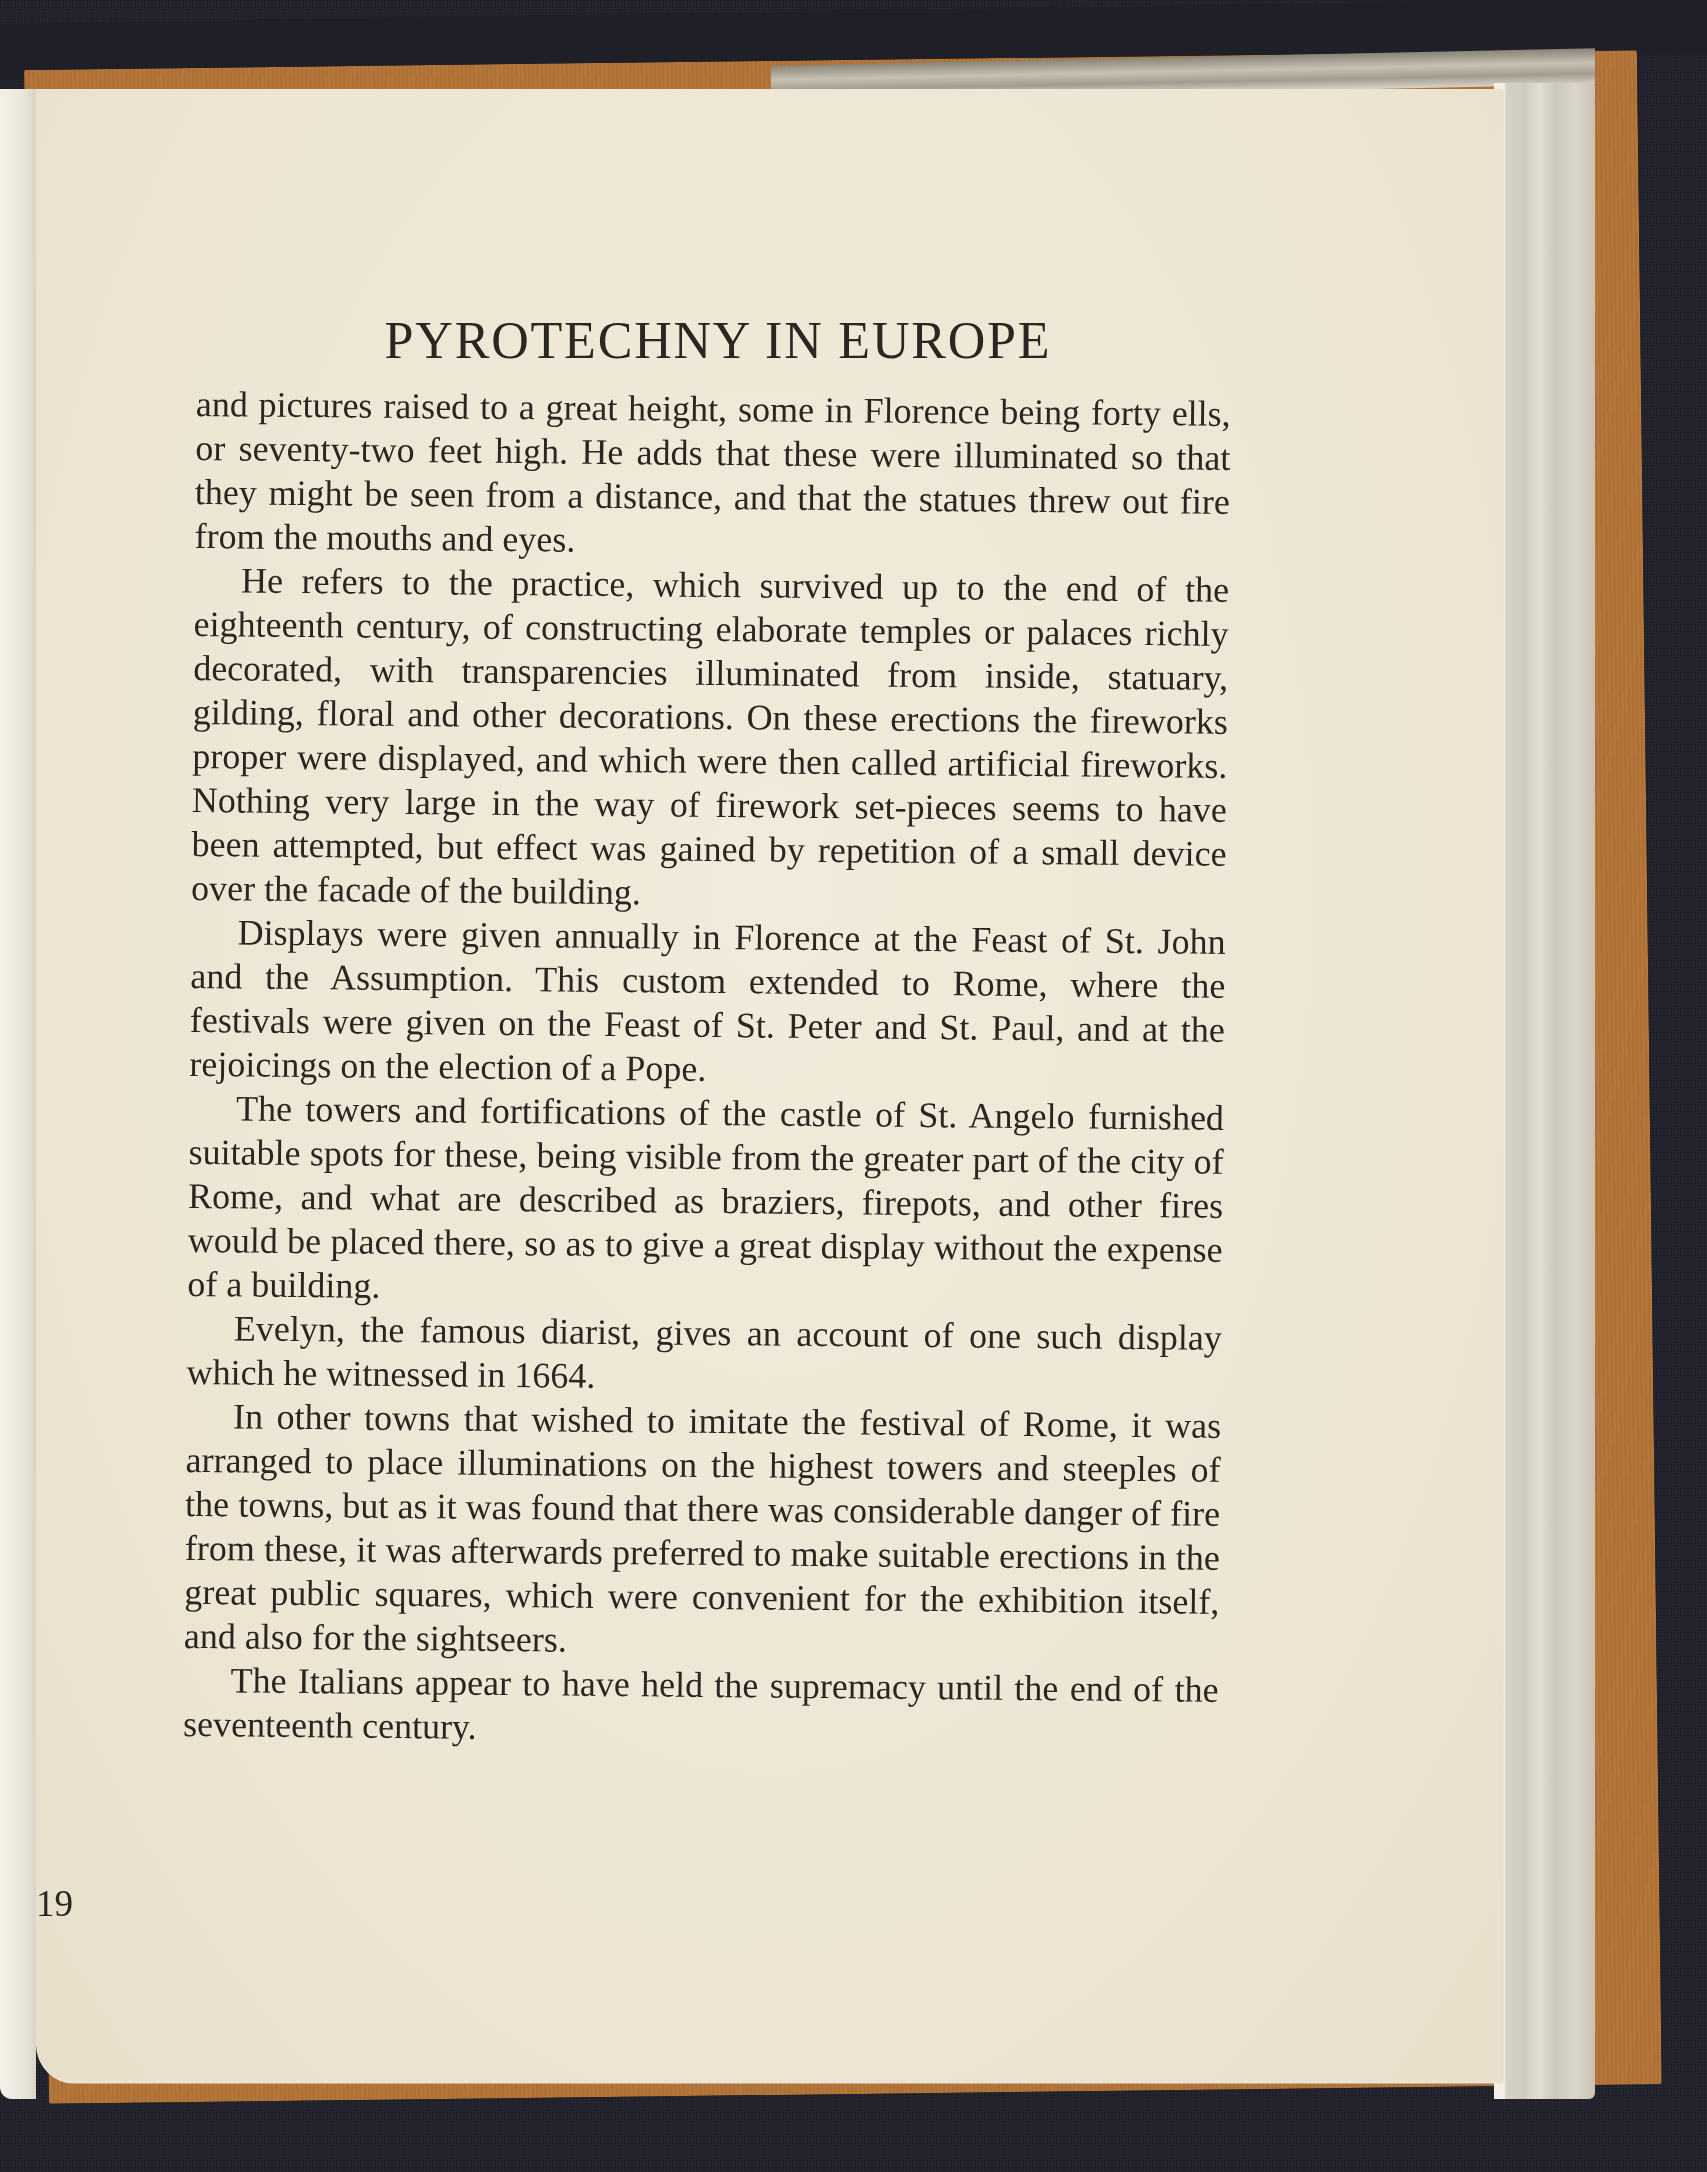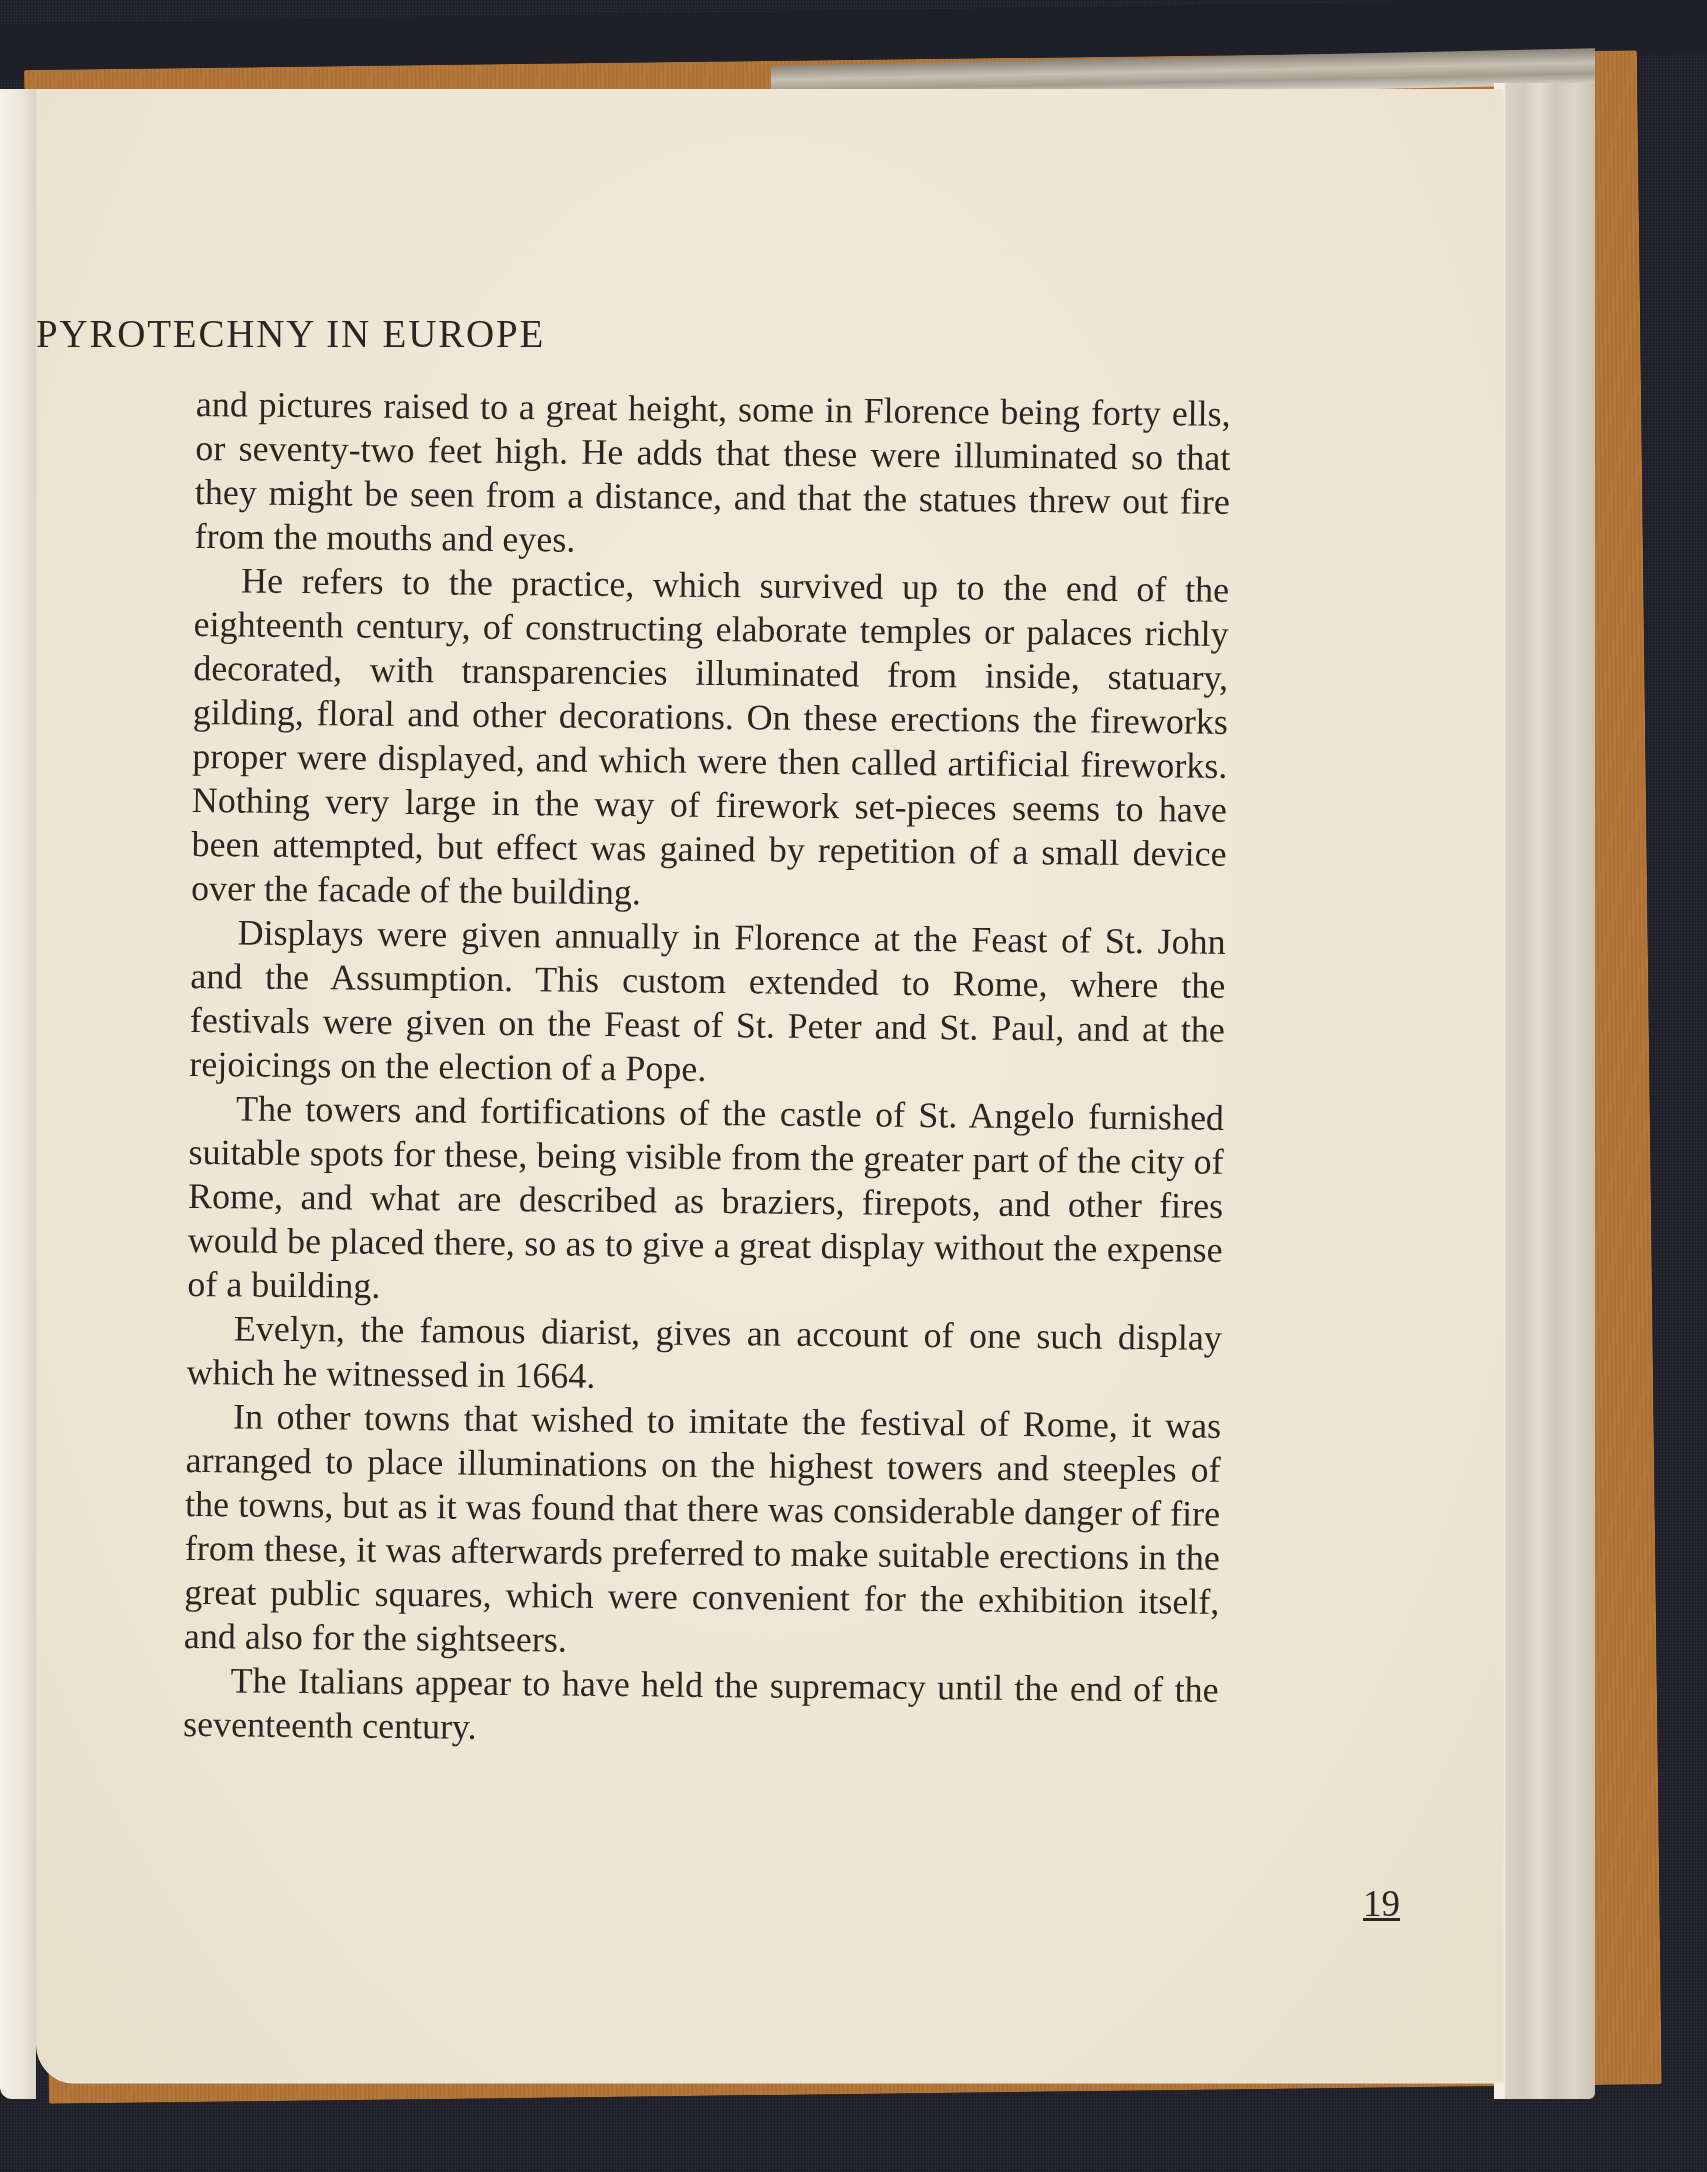--- a/index.html
+++ b/index.html
@@ -41,34 +41,33 @@
     background:#efe8d6;
     background-image:radial-gradient(ellipse at 50% 40%, #f1ebdb 0%, #ede5d2 70%, #e7dfca 100%);
     border-radius:0 0 2.4px 36px;
     box-shadow: 1.2px 2.4px 0 #e8e4d8;
   }
   .text {
     font-family:"Liberation Serif", "DejaVu Serif", serif;
     color:#2a2622;
   }
   #running-head {
-    position:absolute; left:0; width:1364px; top:222px; 
-    font-size:39px; letter-spacing:1.8px;
+    position:absolute; left:0; width:1364px; top:222px; text-align:center;
+    font-size:52px; letter-spacing:1.8px;
   }
   #body {
     position:absolute; left:160px; top:293px; width:1035px;
     font-size:36px; line-height:44px;
     transform:rotate(0.55deg); transform-origin:0 0;
   }
   #body p { margin:0; text-align:justify; text-align-last:left; }
   #body p.indent { text-indent:47px; }
   #page-number {
-    position:absolute; left:0; width:1364px; top:1793px; text-align:right;
+    position:absolute; left:0; width:1364px; top:1793px; text-align:left;
     font-size:37px;
-    text-decoration:underline;
   }
 </style>
 </head>
 <body>
 
 <div id="cover-top-band"></div>
 <div id="cover"></div>
 <div id="page-block-top"></div>
 <div id="page-block"></div>
 <div id="facing-page"></div>

